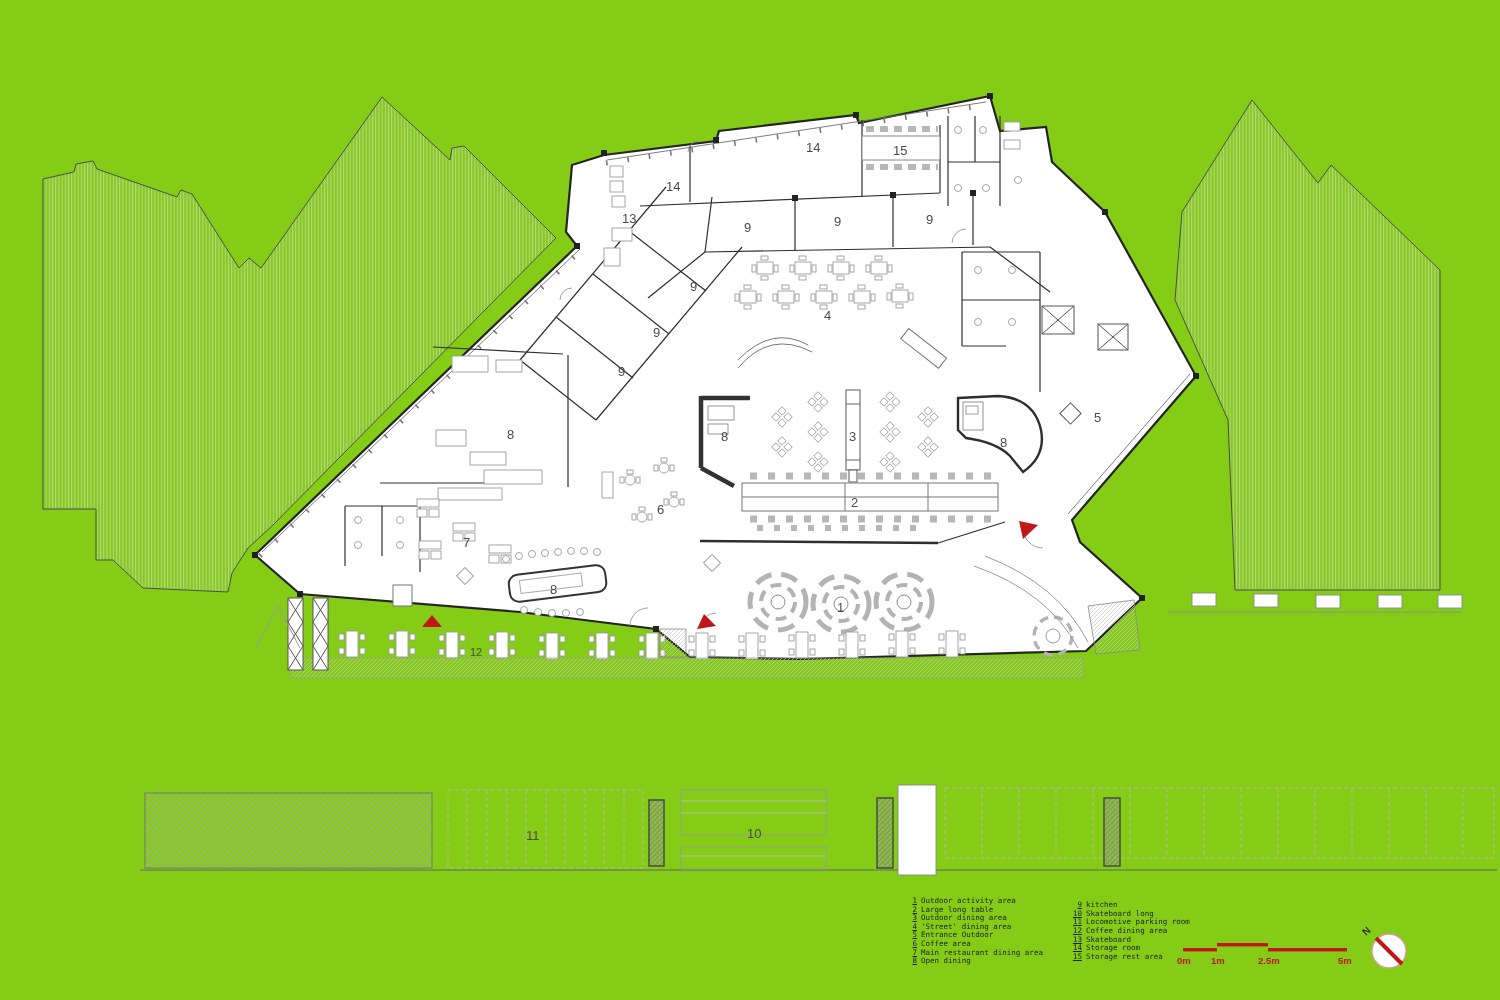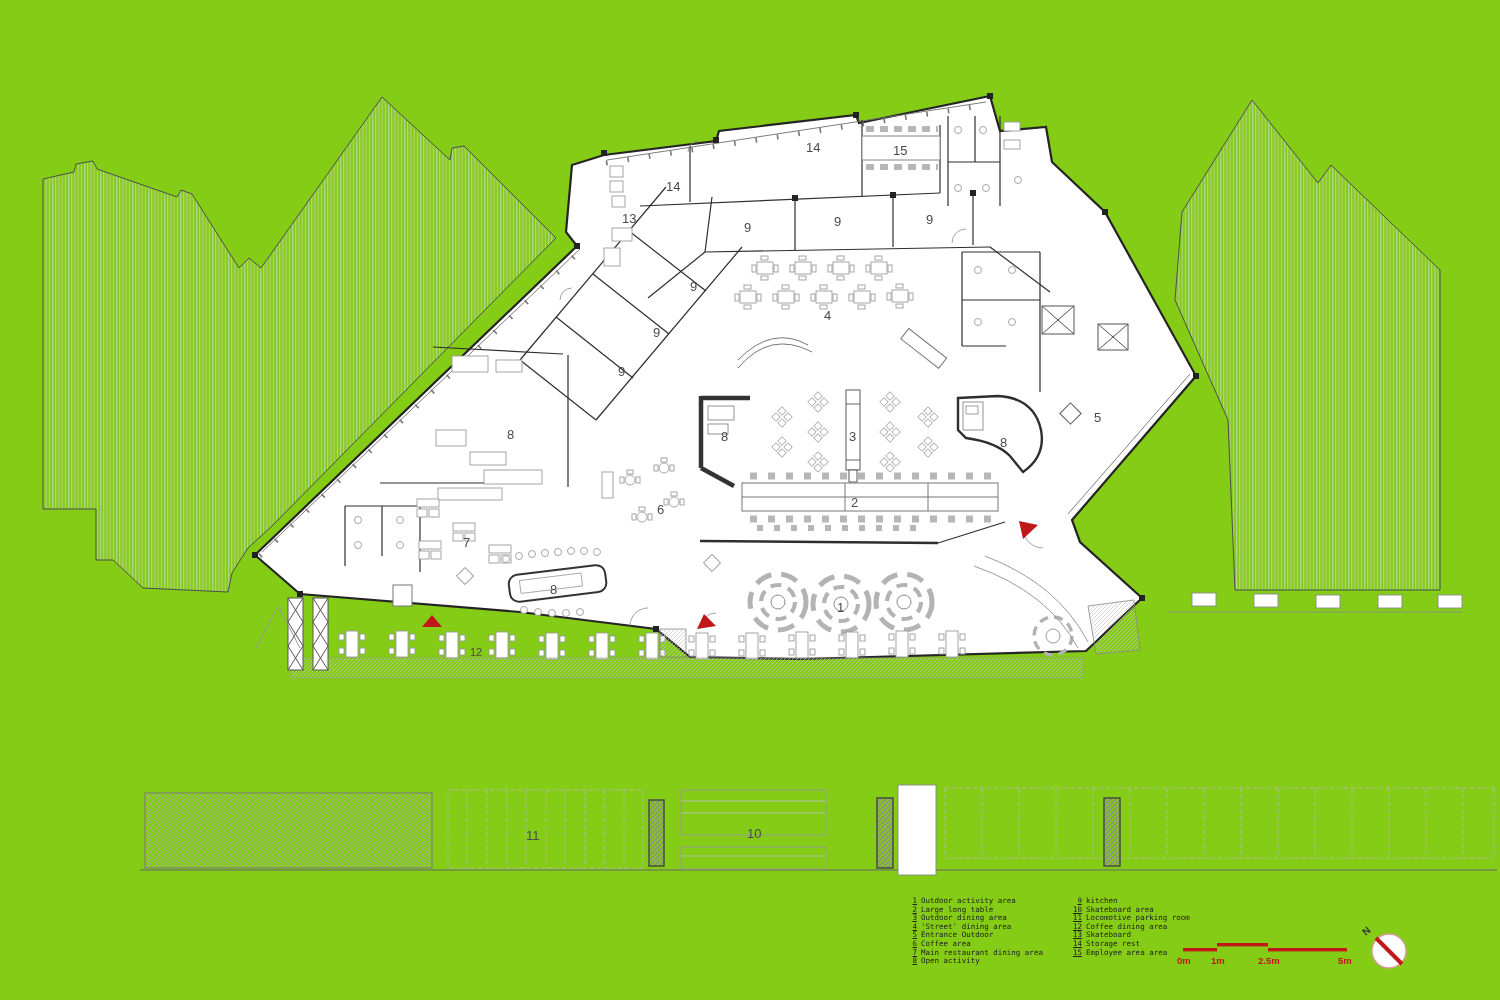--- a/index.html
+++ b/index.html
@@ -2,21 +2,21 @@
 <html><head>
 <meta charset="utf-8">
 <style>
   html,body{margin:0;padding:0;background:#ffffff;}
   .stage{position:relative;width:1500px;height:1000px;background:#84cc16;overflow:hidden;
          font-family:"Liberation Sans",sans-serif;}
   .stage svg{position:absolute;left:0;top:0;}
   .room-num{font-family:"Liberation Sans",sans-serif;font-size:13px;fill:#4a4a4a;}
   .room-num.small{font-size:11px;}
   .legend{position:absolute;left:908px;top:897px;display:flex;gap:16px;
-          font-family:"DejaVu Sans Mono",monospace;font-size:7.5px;line-height:8.6px;color:#222;}
+          font-family:"DejaVu Sans Mono",monospace;font-size:7.5px;line-height:8.6px;color:#222;align-items:center;}
   .legend .col{display:flex;flex-direction:column;}
   .legend .col.c2{margin-left:14px;}
   .li{white-space:nowrap;}
   .li .n{text-decoration:underline;display:inline-block;min-width:9px;text-align:right;margin-right:4px;}
   .sb-label{font-family:"Liberation Sans",sans-serif;font-size:9.5px;font-weight:bold;}
   .north-n{font-family:"Liberation Sans",sans-serif;font-size:10px;font-weight:bold;fill:#333;}
 </style>
 </head>
 <body>
 
@@ -423,25 +423,25 @@
 
 <div class="legend">
   <div class="col">
     <div class="li"><span class="n">1</span><span>Outdoor activity area</span></div>
     <div class="li"><span class="n">2</span><span>Large long table</span></div>
     <div class="li"><span class="n">3</span><span>Outdoor dining area</span></div>
     <div class="li"><span class="n">4</span><span>'Street' dining area</span></div>
     <div class="li"><span class="n">5</span><span>Entrance Outdoor</span></div>
     <div class="li"><span class="n">6</span><span>Coffee area</span></div>
     <div class="li"><span class="n">7</span><span>Main restaurant dining area</span></div>
-    <div class="li"><span class="n">8</span><span>Open activity</span></div>
+    <div class="li"><span class="n">8</span><span>Open dining</span></div>
   </div>
   <div class="col c2">
     <div class="li"><span class="n">9</span><span>kitchen</span></div>
-    <div class="li"><span class="n">10</span><span>Skateboard area</span></div>
+    <div class="li"><span class="n">10</span><span>Skateboard long</span></div>
     <div class="li"><span class="n">11</span><span>Locomotive parking room</span></div>
     <div class="li"><span class="n">12</span><span>Coffee dining area</span></div>
     <div class="li"><span class="n">13</span><span>Skateboard</span></div>
-    <div class="li"><span class="n">14</span><span>Storage rest</span></div>
-    <div class="li"><span class="n">15</span><span>Employee area area</span></div>
+    <div class="li"><span class="n">14</span><span>Storage room</span></div>
+    <div class="li"><span class="n">15</span><span>Storage rest area</span></div>
   </div>
 </div>
 </div>
 
 </body></html>

